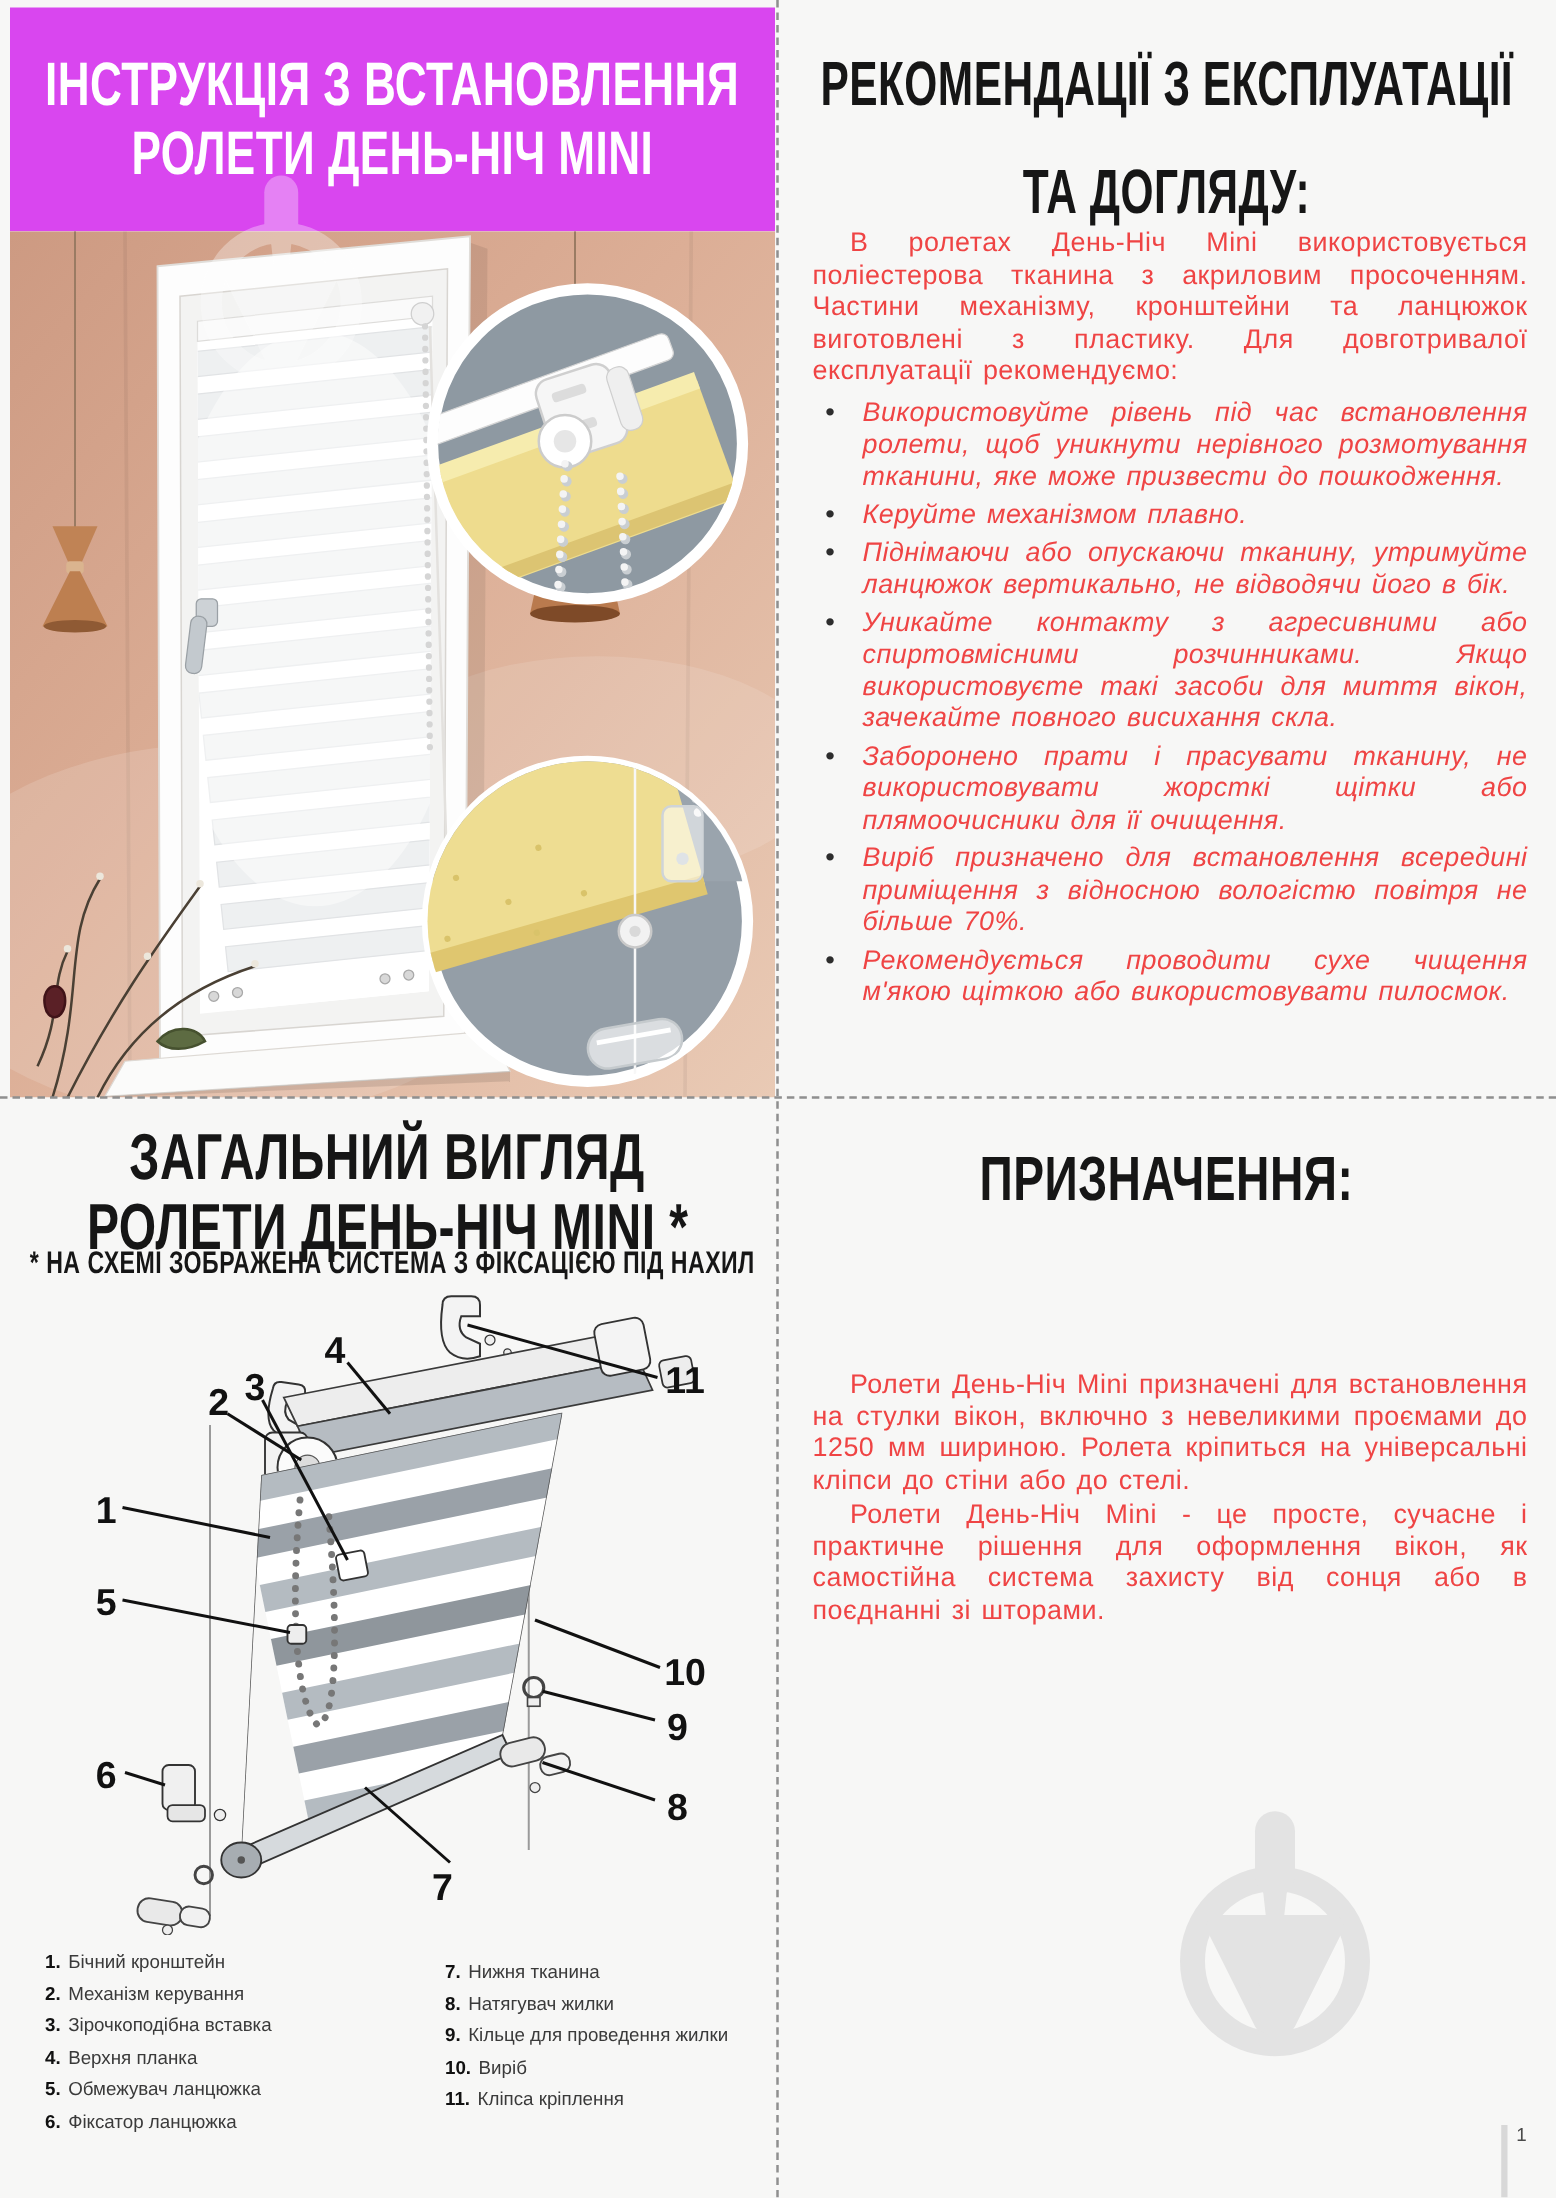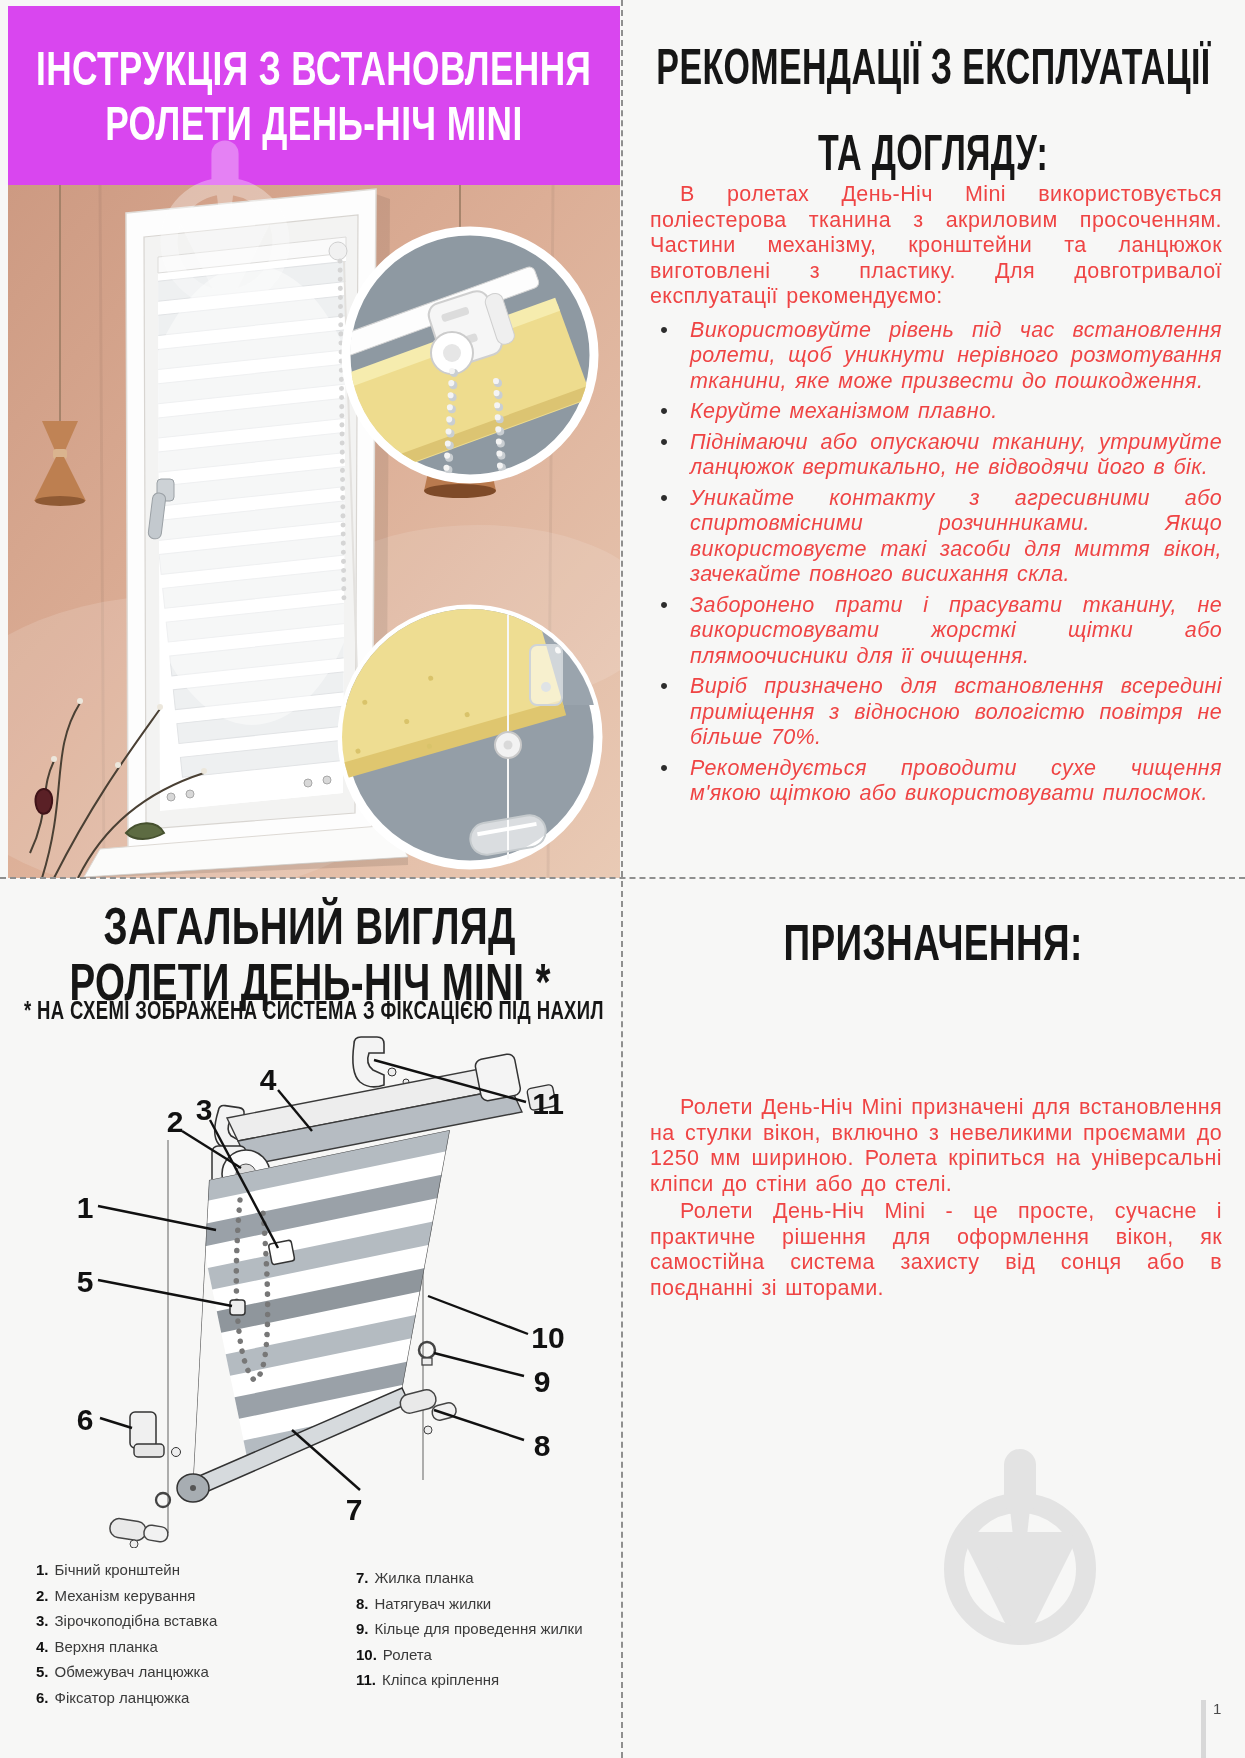--- a/index.html
+++ b/index.html
@@ -371,24 +371,24 @@
     <li><b>1.</b><span>Бічний кронштейн</span></li>
     <li><b>2.</b><span>Механізм керування</span></li>
     <li><b>3.</b><span>Зірочкоподібна вставка</span></li>
     <li><b>4.</b><span>Верхня планка</span></li>
     <li><b>5.</b><span>Обмежувач ланцюжка</span></li>
     <li><b>6.</b><span>Фіксатор ланцюжка</span></li>
   </ul>
 </div>
 <div class="abs legend" style="left:356px;top:1566px;width:252px;">
   <ul>
-    <li><b>7.</b><span>Жилка планка</span></li>
+    <li><b>7.</b><span>Нижня тканина</span></li>
     <li><b>8.</b><span>Натягувач жилки</span></li>
     <li><b>9.</b><span>Кільце для проведення жилки</span></li>
-    <li><b>10.</b><span>Ролета</span></li>
+    <li><b>10.</b><span>Виріб</span></li>
     <li><b>11.</b><span>Кліпса кріплення</span></li>
   </ul>
 </div>
 
 <div id="purpose-title" class="abs center-col">
   <div class="h-line sx74">ПРИЗНАЧЕННЯ:</div>
 </div>
 <div class="abs body-text" style="left:650px;top:1095px;width:572px;">
   <p>Ролети День-Ніч Mini призначені для встановлення на стулки вікон, включно з невеликими проємами до 1250 мм шириною. Ролета кріпиться на універсальні кліпси до стіни або до стелі.</p>
   <p>Ролети День-Ніч Mini - це просте, сучасне і практичне рішення для оформлення вікон, як самостійна система захисту від сонця або в поєднанні зі шторами.</p>

